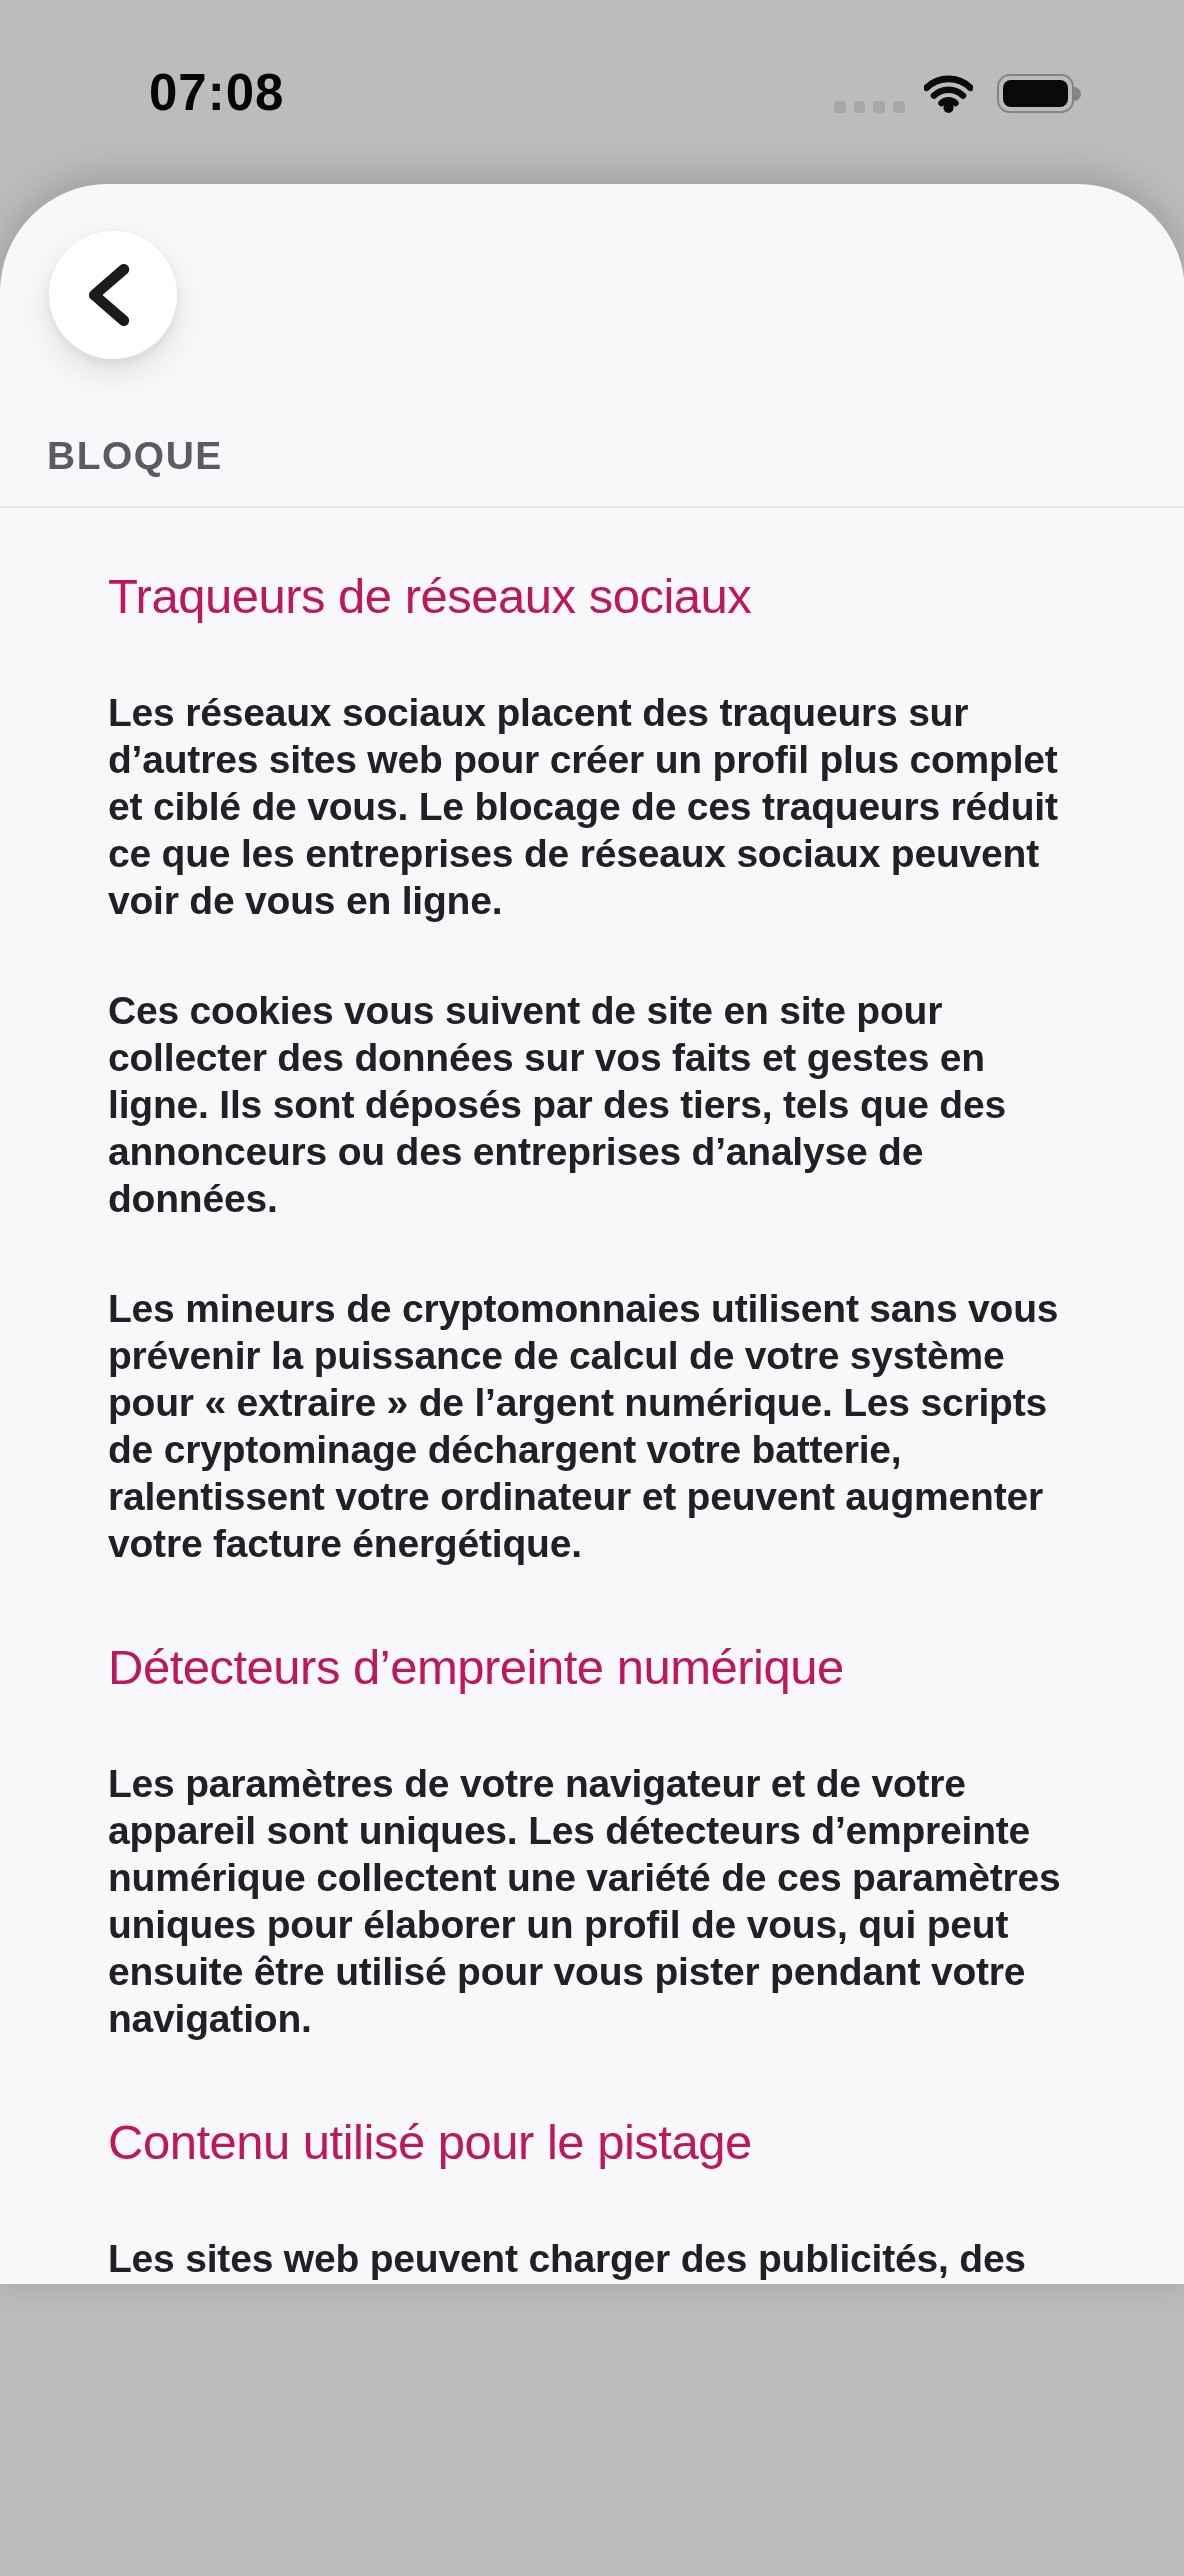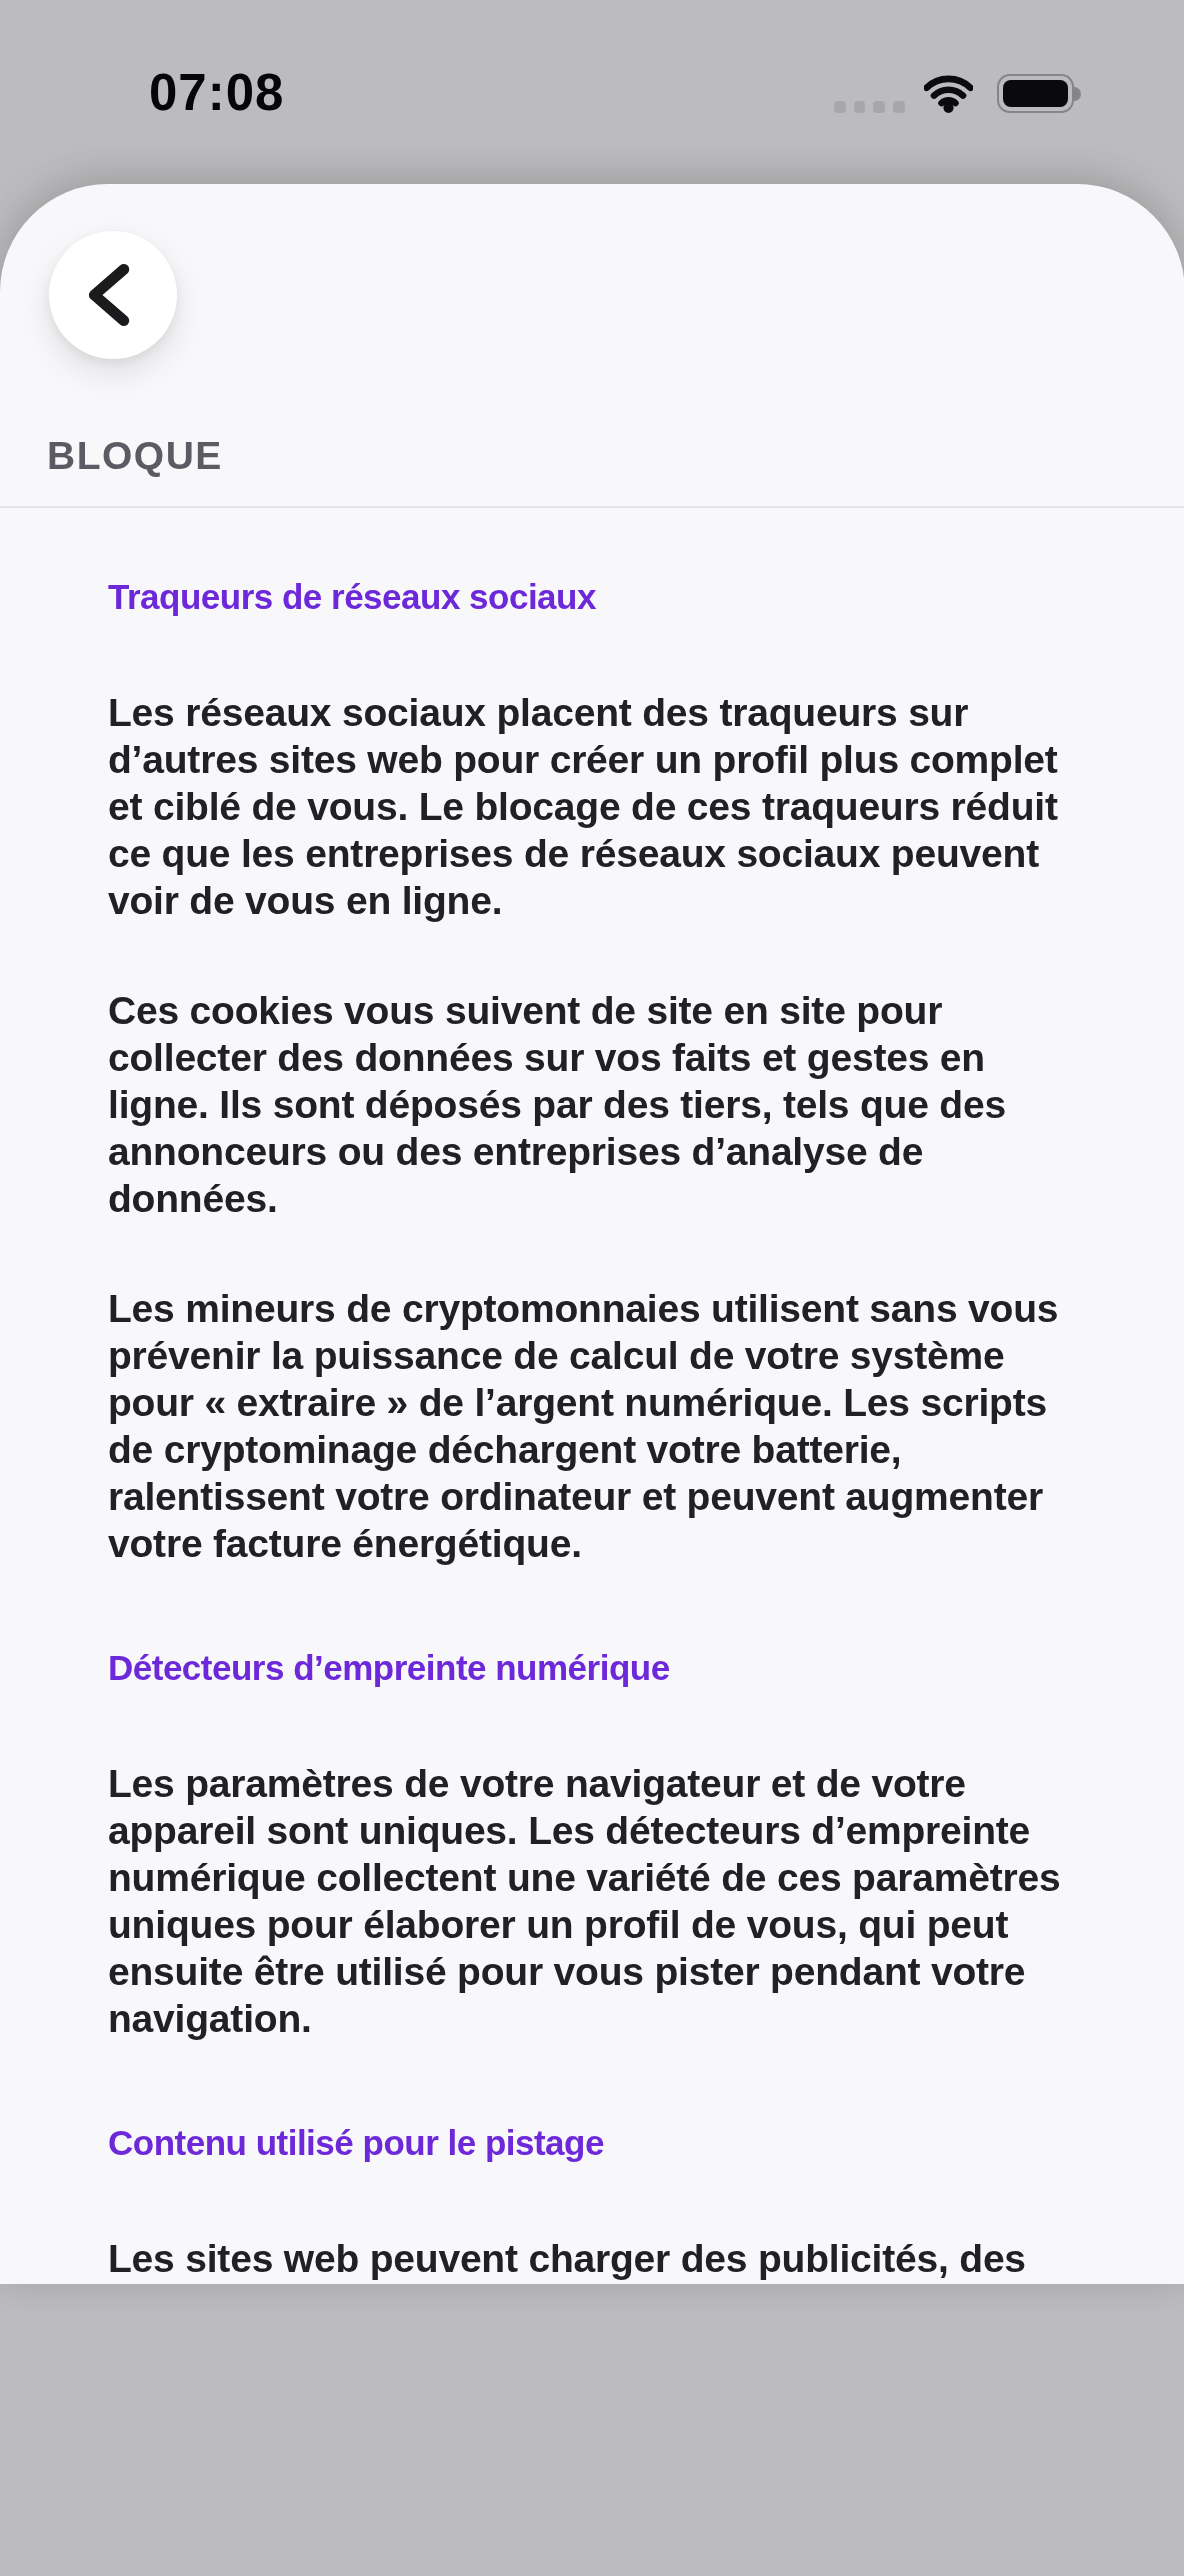--- a/index.html
+++ b/index.html
@@ -72,22 +72,22 @@
     position: absolute; top: 322px; left: 0;
     width: 1185px; height: 2px; background: #e5e5e7;
   }
   .content {
     position: absolute; top: 324px; left: 0; right: 0; bottom: 0;
     padding: 0 104px 0 108px;
     overflow: hidden;
   }
   .section-title {
     margin-top: 71px;
-    font-size: 35px; font-weight: 700; letter-spacing: -0.5px;
-    color: #6d28d9; line-height: 59px;
+    font-size: 49px; font-weight: 400; letter-spacing: -0.5px;
+    color: #be185d; line-height: 59px;
   }
   .section-title.first { margin-top: 59px; }
   .section-body {
     margin-top: 63px;
     font-size: 39px; font-weight: 700; letter-spacing: -0.2px;
     color: #202025; line-height: 47px;
   }
 </style>
 </head>
 <body>

